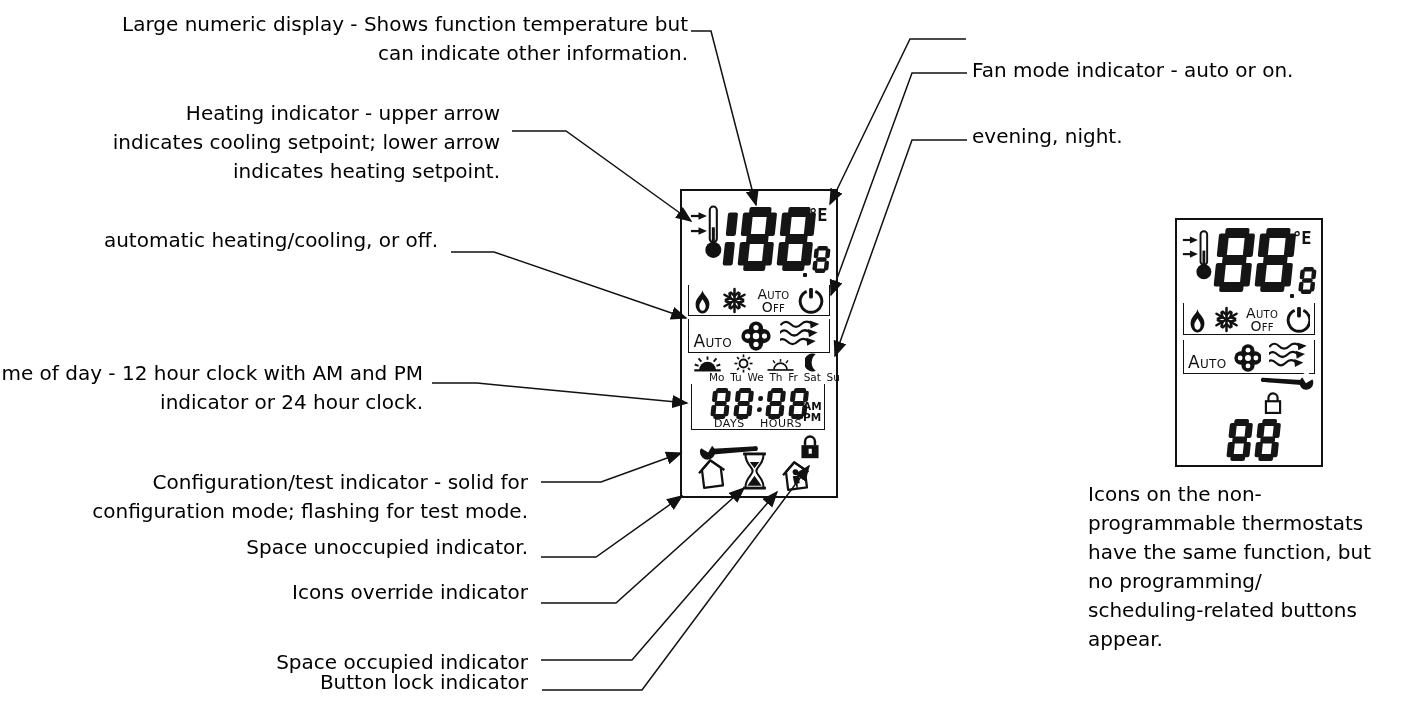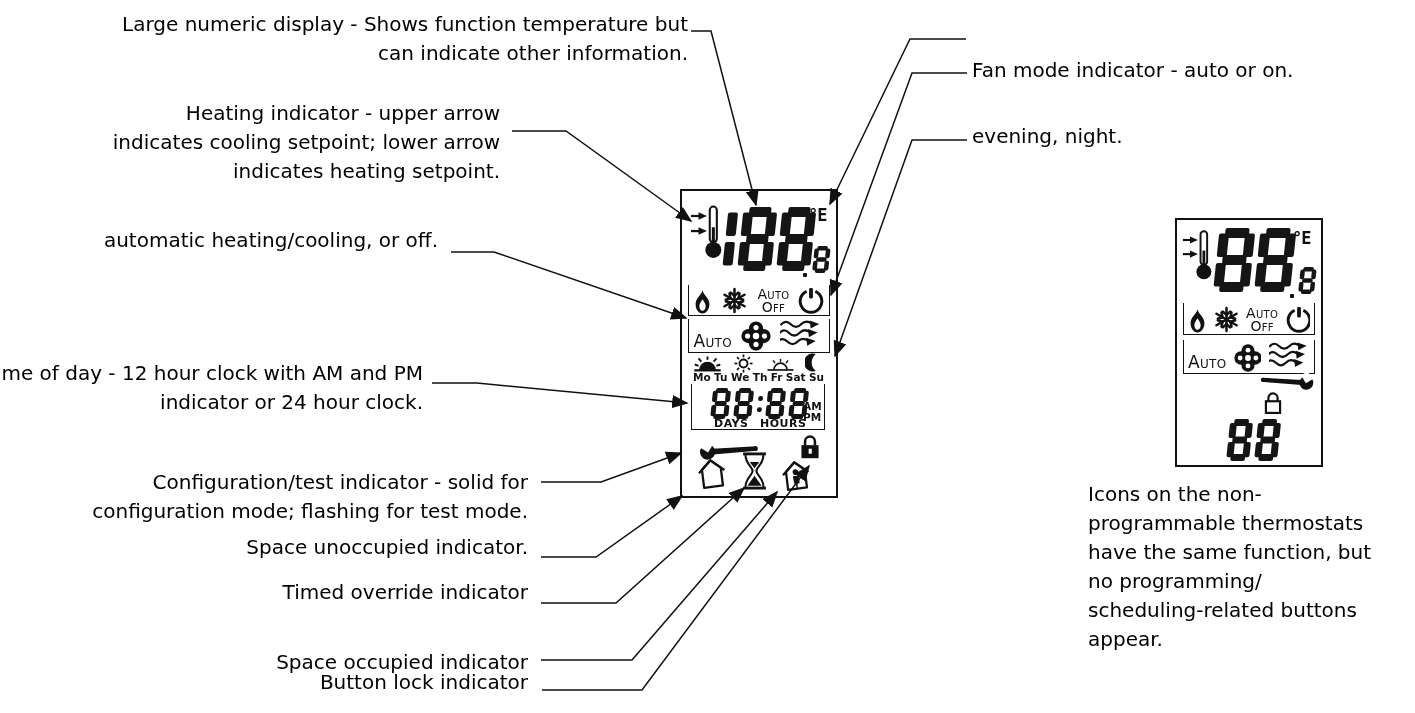--- a/index.html
+++ b/index.html
@@ -10,23 +10,23 @@
   .co.l{text-align:left;}
   .leaders{position:absolute;left:0;top:0;z-index:9;pointer-events:none;}
   .disp{position:absolute;border:2.5px solid #111;background:#fff;box-sizing:border-box;}
   .disp *{box-sizing:border-box;}
   .abs{position:absolute;}
   .brkt{position:absolute;border-left:1.5px solid #111;border-right:1.5px solid #111;border-bottom:1.5px solid #111;}
   .rowflex{display:flex;align-items:flex-end;justify-content:space-around;height:100%;padding:1px 4px;gap:8px;}
   .sc{font-variant:small-caps;letter-spacing:.3px;color:#111;}
   .modetxt{font-size:14px;line-height:13px;text-align:center;}
   .fanauto{font-size:17px;}
-  .days{display:flex;justify-content:space-between;font-size:10.5px;font-weight:bold;color:#111;}
+  .days{display:flex;justify-content:space-between;font-size:10.5px;font-weight:normal;color:#111;margin-left:16px;}
   .ampm{font-size:10.5px;font-weight:bold;line-height:11px;color:#111;}
-  .lbl{font-size:11px;font-weight:bold;color:#111;letter-spacing:.5px;}
+  .lbl{font-size:11px;font-weight:normal;color:#111;letter-spacing:.5px;}
   .units{font-family:"DejaVu Sans Mono","Liberation Mono",monospace;font-weight:bold;font-size:17px;color:#111;letter-spacing:-1px;}
   .dot{position:absolute;background:#111;border-radius:1px;}
   .note{position:absolute;font-size:20px;line-height:29px;}
   svg.icn{display:block;}
 </style>
 </head>
 <body>
 
 <div class="canvas">
 
@@ -186,21 +186,21 @@
       <div>indicator or 24 hour clock.</div>
     </div>
   <div class="co r" style="right:887px;top:468px">
       <div>Configuration/test indicator - solid for</div>
       <div>configuration mode; flashing for test mode.</div>
     </div>
   <div class="co r" style="right:887px;top:533px">
       <div>Space unoccupied indicator.</div>
     </div>
   <div class="co r" style="right:887px;top:578px">
-      <div>Timed override indicator</div>
+      <div>Icons override indicator</div>
     </div>
   <div class="co r" style="right:887px;top:648px">
       <div>Space occupied indicator</div>
     </div>
   <div class="co r" style="right:887px;top:668px">
       <div>Button lock indicator</div>
     </div>
 
   <div class="co l" style="left:972px;top:56px">
       <div>Fan mode indicator - auto or on.</div>

